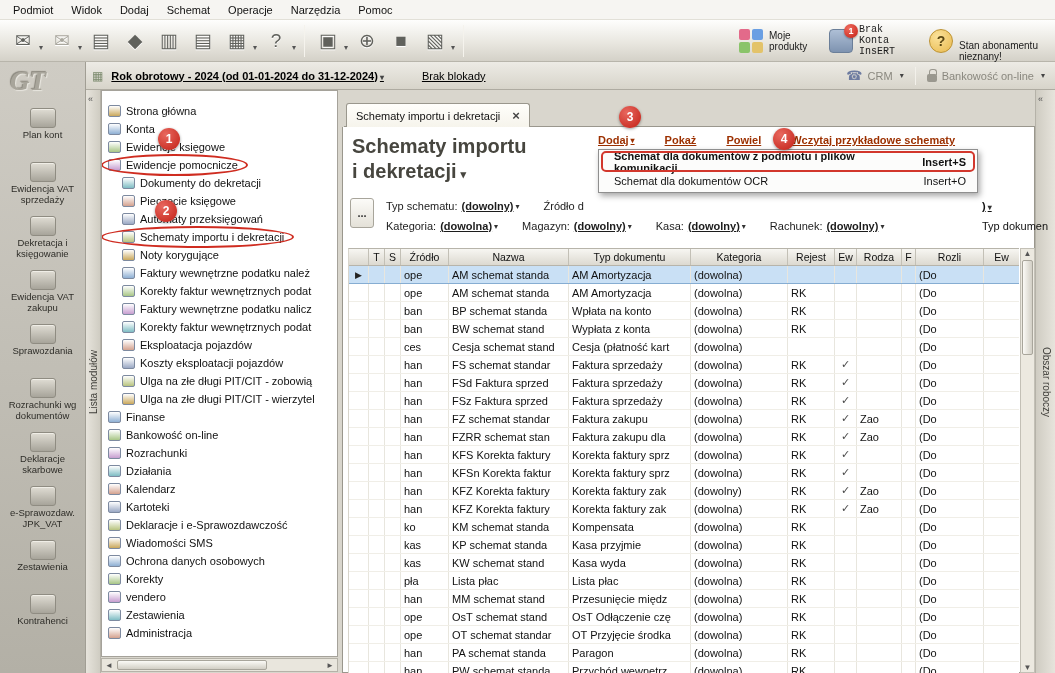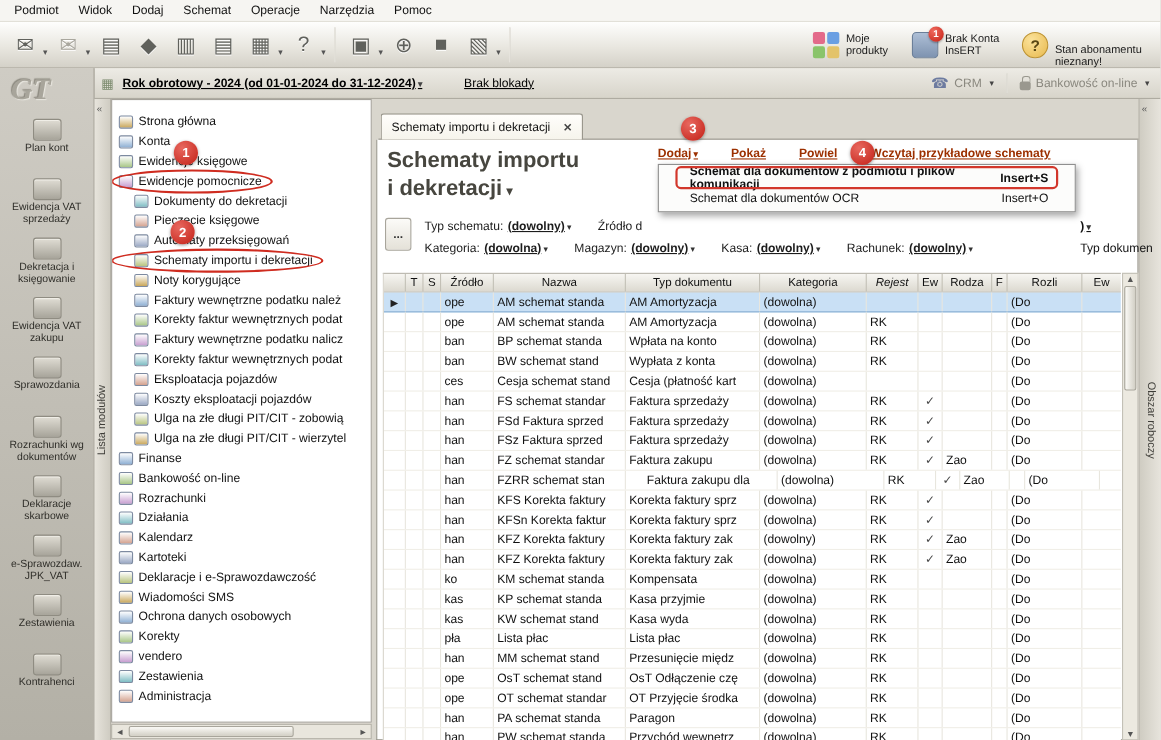--- a/index.html
+++ b/index.html
@@ -14,21 +14,21 @@
   .toolbar{position:absolute;left:0;top:20px;right:0;height:42px;background:linear-gradient(#fefefd,#e9e7e0 55%,#d4d1c8);border-bottom:1px solid #b8b5ab;display:flex;align-items:center;padding:0 6px;}
   .tb-icons{display:flex;align-items:center;height:100%;}
   .tb-group{display:flex;align-items:flex-end;margin:0 2px;}
   .tbicon{width:30px;height:30px;display:flex;align-items:center;justify-content:center;font-size:19px;color:#60615c;text-shadow:0 1px 0 #fff;border-radius:4px;cursor:pointer;}
   .tbicon.dim{color:#a9a79e;}
   .tb-dd{font-size:8px;color:#555;margin:0 0 4px 1px;cursor:pointer;}
   .tb-sep{width:1px;height:32px;background:#b2afa5;border-right:1px solid #f5f3ed;margin:0 6px;}
   .tb-right{margin-left:auto;display:flex;align-items:center;gap:14px;padding-right:6px;}
   .tb-prod{display:flex;align-items:center;gap:6px;cursor:pointer;}
   .prod-label{font-size:10px;line-height:11px;color:#1b1b1b;}
-  .w46{width:46px;} .w56{width:56px;} .w84{width:84px;margin-top:20px;}
+  .w46{width:46px;} .w56{width:56px;font-family:Liberation Mono, monospace;} .w84{width:84px;margin-top:20px;}
   .prod-icon{position:relative;width:24px;height:24px;flex:none;}
   .grid4{display:grid;grid-template-columns:11px 11px;grid-template-rows:11px 11px;gap:2px;}
   .grid4 i{border-radius:2px;}
   .grid4 .c1{background:#e36a8a;} .grid4 .c2{background:#6a9fe3;} .grid4 .c3{background:#8ac46a;} .grid4 .c4{background:#e3c36a;}
   .boxicon{background:linear-gradient(#aebfd6,#7e93b0);border:1px solid #6b7f99;border-radius:4px;}
   .badge-red{position:absolute;top:-6px;right:-6px;width:14px;height:14px;border-radius:50%;background:radial-gradient(circle at 35% 30%,#ef6a5e,#c41e12);color:#fff;font-size:9px;font-weight:bold;display:flex;align-items:center;justify-content:center;box-shadow:0 1px 2px rgba(0,0,0,.35);}
   .questicon{background:radial-gradient(circle at 35% 30%,#fbe29a,#e8b94e);border:1px solid #bd9333;border-radius:50%;display:flex;align-items:center;justify-content:center;font-weight:bold;color:#5a4713;font-size:14px;}
 
   
   .infobar{position:absolute;left:86px;top:62px;right:0;height:28px;background:linear-gradient(#edebe5,#d7d4ca);border-bottom:1px solid #aeab a1;border-bottom:1px solid #aeaba1;display:flex;align-items:center;gap:8px;padding:0 10px 0 6px;}
@@ -83,21 +83,21 @@
   .r1{top:110px;} .r2{top:130px;}
   .filter{display:flex;align-items:center;}
   .flabel{color:#1c1c1c;margin-right:4px;}
   .fvalue{font-weight:bold;text-decoration:underline;color:#1c1c1c;cursor:pointer;}
   .fdd{font-size:8px;color:#333;margin-left:2px;}
   .fcut{position:absolute;left:640px;z-index:2;white-space:nowrap;}
   .fcut.top{top:110px;font-weight:bold;text-decoration:underline;}
   .fcut.bottom{top:130px;}
 
   
-  .popup{position:absolute;left:256px;top:59px;width:380px;background:#fcfcfb;border:1px solid #8f8f8f;box-shadow:2px 3px 6px rgba(0,0,0,.35);z-index:30;padding:2px 14px;}
+  .popup{position:absolute;left:256px;top:59px;width:380px;background:#fcfcfb;border:1px solid #8f8f8f;box-shadow:2px 3px 6px rgba(0,0,0,.35);z-index:30;padding:2px 1px;}
   .pop-item{display:flex;justify-content:space-between;align-items:center;height:19px;padding:0 10px 0 14px;position:relative;cursor:pointer;}
   .pop-item.hl{font-weight:bold;}
   .pop-item.hl::after{content:'';position:absolute;left:1px;right:1px;top:-1px;bottom:-1px;border:2px solid #d2372c;border-radius:5px;pointer-events:none;}
   .pop-short{margin-left:18px;flex:none;}
 
   
   .grid{position:absolute;left:6px;top:158px;width:671px;bottom:0;overflow:hidden;border-top:1px solid #b7b4aa;border-left:1px solid #d8d5cc;z-index:1;background:#fff;}
   .grid-hdr{display:flex;height:17px;background:linear-gradient(#f7f6f2,#dcd9d0);border-bottom:1px solid #b7b4aa;}
   .hcell{display:flex;align-items:center;justify-content:center;border-right:1px solid #c3c0b6;overflow:hidden;white-space:nowrap;font-size:10.5px;flex:none;cursor:pointer;}
   .grid-row{display:flex;height:18px;border-bottom:1px solid #f0eee7;cursor:pointer;}
@@ -462,21 +462,21 @@
 
     <div class="grid" id="grid">
         <div class="grid-hdr">
           <div class="hcell" style="width: 20px;"></div>
           <div class="hcell" style="width: 16px;">T</div>
           <div class="hcell" style="width: 16px;">S</div>
           <div class="hcell" style="width: 48px;">Źródło</div>
           <div class="hcell" style="width: 120px;">Nazwa</div>
           <div class="hcell" style="width: 122px;">Typ dokumentu</div>
           <div class="hcell" style="width: 97px;">Kategoria</div>
-          <div class="hcell" style="width: 47px; font-style: italic;">Rejest</div>
+          <div class="hcell" style="width: 47px;">Rejest</div>
           <div class="hcell" style="width: 22px;">Ew</div>
           <div class="hcell" style="width: 45px;">Rodza</div>
           <div class="hcell" style="width: 14px;">F</div>
           <div class="hcell" style="width: 68px;">Rozli</div>
           <div class="hcell" style="width: 36px;">Ew</div>
         </div>
         <div class="grid-row sel">
           <div class="gcell marker" style="width: 20px;">▶</div>
           <div class="gcell" style="width: 16px;"></div>
           <div class="gcell" style="width: 16px;"></div>
@@ -610,21 +610,21 @@
           <div class="gcell" style="width: 14px;"></div>
           <div class="gcell" style="width: 68px;">(Do</div>
           <div class="gcell" style="width: 36px;"></div>
         </div>
         <div class="grid-row">
           <div class="gcell marker" style="width: 20px;"></div>
           <div class="gcell" style="width: 16px;"></div>
           <div class="gcell" style="width: 16px;"></div>
           <div class="gcell" style="width: 48px;">han</div>
           <div class="gcell" style="width: 120px;">FZRR schemat stan</div>
-          <div class="gcell" style="width: 122px; margin-left: 16px;">Faktura zakupu dla</div>
+          <div class="gcell" style="width: 122px;">Faktura zakupu dla</div>
           <div class="gcell" style="width: 97px;">(dowolna)</div>
           <div class="gcell" style="width: 47px;">RK</div>
           <div class="gcell center check" style="width: 22px;">✓</div>
           <div class="gcell" style="width: 45px;">Zao</div>
           <div class="gcell" style="width: 14px;"></div>
           <div class="gcell" style="width: 68px;">(Do</div>
           <div class="gcell" style="width: 36px;"></div>
         </div>
         <div class="grid-row">
           <div class="gcell marker" style="width: 20px;"></div>

